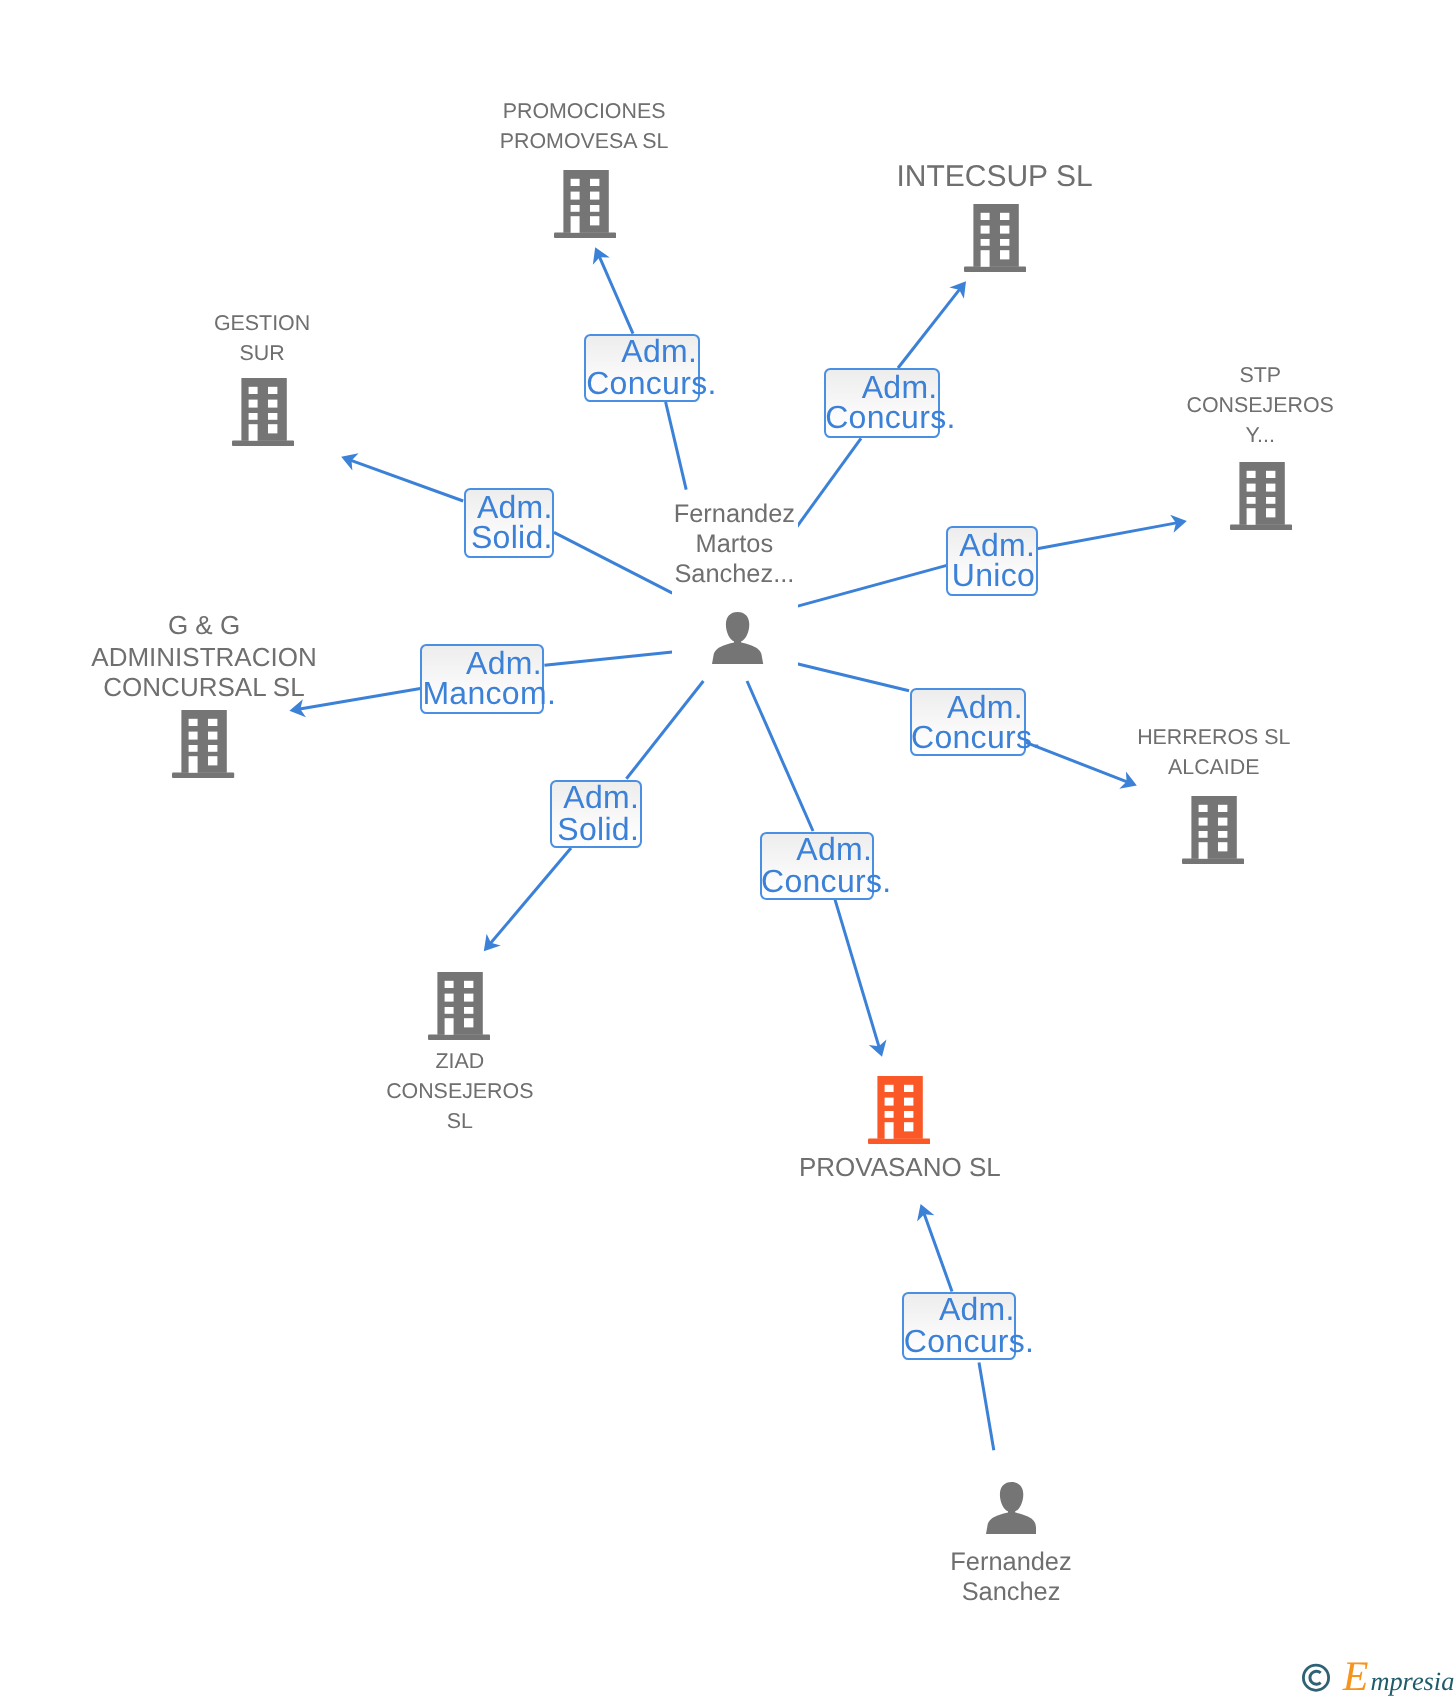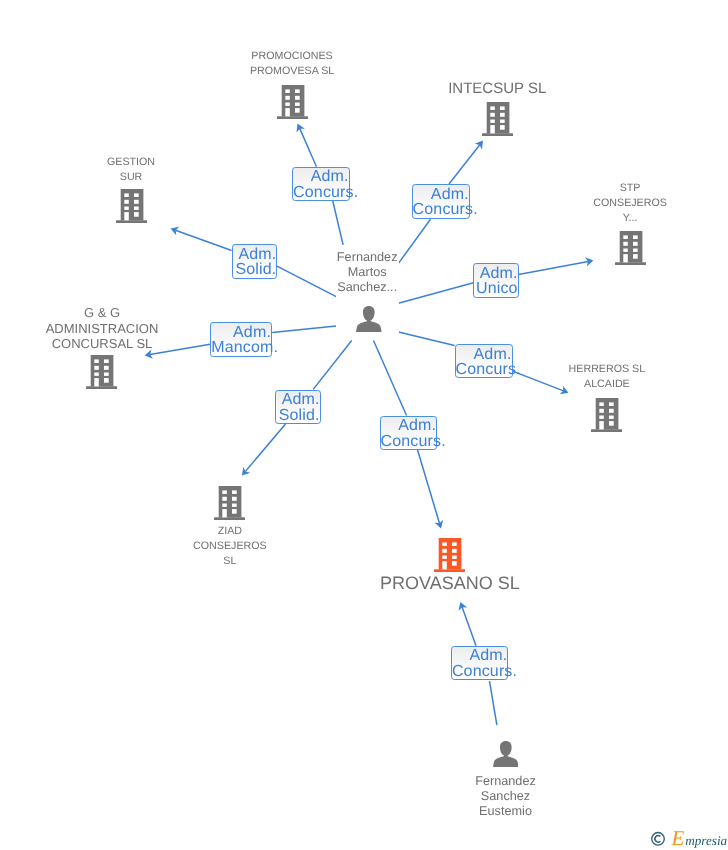--- a/index.html
+++ b/index.html
@@ -196,30 +196,29 @@
           <rect x="8.3" y="4.4" width="4.5" height="3.6"></rect>
           <rect x="18.0" y="4.4" width="4.7" height="3.6"></rect>
           <rect x="8.3" y="10.8" width="4.5" height="4.0"></rect>
           <rect x="18.0" y="10.8" width="4.7" height="4.0"></rect>
           <rect x="8.3" y="17.5" width="4.5" height="3.4"></rect>
           <rect x="18.0" y="17.5" width="4.7" height="3.4"></rect>
           <rect x="8.3" y="23.1" width="4.5" height="8.3"></rect>
           <rect x="18.0" y="23.1" width="4.7" height="4.6"></rect>
         </g>
       </svg></div>
-    <div class="nodelabel" style="font-size: 18px; line-height: 15.15px; left: 349.9px; width: 200px; top: 576px;">
+    <div class="nodelabel" style="font-size: 13px; line-height: 15.15px; left: 349.9px; width: 200px; top: 576px;">
       <div><span>PROVASANO SL</span></div>
     </div>
     <div class="node" style="left: 492.7px; top: 741.1px; width: 25.6px; height: 26px;"><svg width="25.6" height="26" viewBox="0 0 25.6 26">
         <path fill="#757575" d="M12.8 0 C9.2 0 6.95 2.35 6.95 6.2 C6.95 10.6 9.3 14.2 11.0 14.6 L11.0 15.3 C8.2 15.9 4.6 17.0 2.9 18.3 C1.45 19.4 0.9 20.5 0.7 22.0 L0 26 L25.6 26 L24.9 22.0 C24.7 20.5 24.15 19.4 22.7 18.3 C21.0 17.0 17.4 15.9 14.6 15.3 L14.6 14.6 C16.3 14.2 18.65 10.6 18.65 6.2 C18.65 2.35 16.4 0 12.8 0 Z"></path>
       </svg></div>
     <div class="nodelabel" style="font-size: 12.7px; line-height: 15.15px; left: 405.5px; width: 200px; top: 773.5px;">
       <div><span>Fernandez</span></div>
       <div><span>Sanchez</span></div>
-      <div><span>Eustemio</span></div>
     </div>
     <div class="node" style="left: 356.4px; top: 306px; width: 25.6px; height: 26px;"><svg width="25.6" height="26" viewBox="0 0 25.6 26">
         <path fill="#757575" d="M12.8 0 C9.2 0 6.95 2.35 6.95 6.2 C6.95 10.6 9.3 14.2 11.0 14.6 L11.0 15.3 C8.2 15.9 4.6 17.0 2.9 18.3 C1.45 19.4 0.9 20.5 0.7 22.0 L0 26 L25.6 26 L24.9 22.0 C24.7 20.5 24.15 19.4 22.7 18.3 C21.0 17.0 17.4 15.9 14.6 15.3 L14.6 14.6 C16.3 14.2 18.65 10.6 18.65 6.2 C18.65 2.35 16.4 0 12.8 0 Z"></path>
       </svg></div>
     <div id="centerbg" style="left: 335.5px; top: 245px; width: 63px; height: 95px;"></div>
     <div class="nodelabel centerlabel" style="font-size: 12.7px; line-height: 15.1px; left: 267.2px; width: 200px; top: 250.2px;">
       <div><span>Fernandez</span></div>
       <div><span>Martos</span></div>
       <div><span>Sanchez...</span></div>
     </div>

